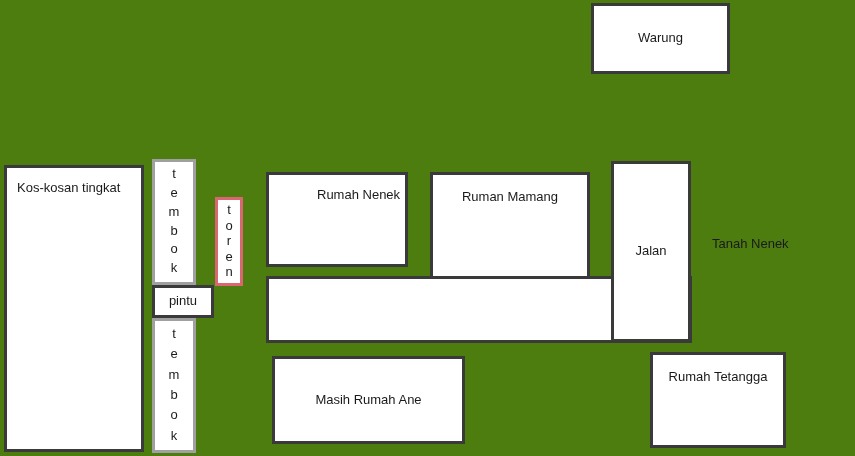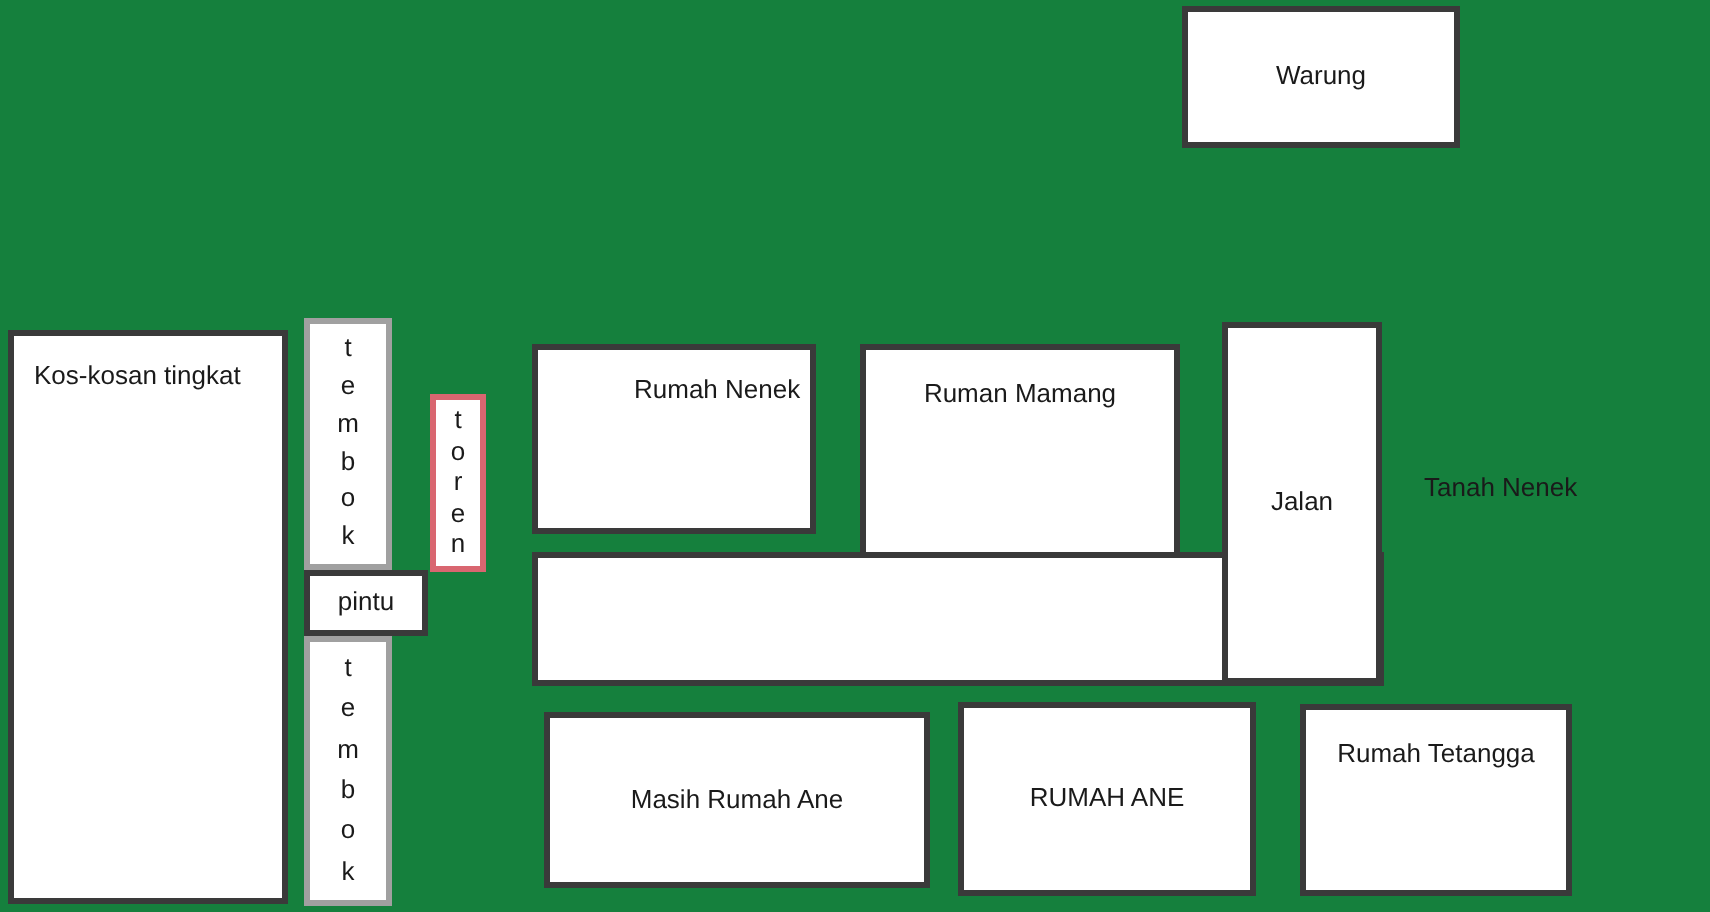--- a/index.html
+++ b/index.html
@@ -4,21 +4,21 @@
 <style>
   html, body {
     margin: 0;
     padding: 0;
     background: #ffffff;
   }
   #canvas {
     position: relative;
     width: 855px;
     height: 456px;
-    background: #15803d;
+    background: #4d7c0f;
     font-family: "Liberation Sans", sans-serif;
     overflow: hidden;
   }
   .box {
     position: absolute;
     box-sizing: border-box;
     background: #ffffff;
     border-style: solid;
     display: flex;
   }
@@ -132,23 +132,20 @@
   </div>
 
   <div class="box dark c-center" id="shape-halaman" style="left: 266px; top: 276px; width: 426px; height: 67px;">
     <span class="label"></span>
   </div>
 
   <div class="box dark c-center" id="shape-masih-rumah-ane" style="left: 272px; top: 356px; width: 193px; height: 88px;">
     <span class="label">Masih Rumah Ane</span>
   </div>
 
-  <div class="box dark c-center" id="shape-rumah-ane" style="left: 479px; top: 351px; width: 149px; height: 97px;">
-    <span class="label">RUMAH ANE</span>
-  </div>
 
   <div class="box dark c-topcenter" id="shape-rumah-tetangga" style="left: 650px; top: 352px; width: 136px; height: 96px;">
     <span class="label">Rumah Tetangga</span>
   </div>
 
   <div class="free-label" id="label-tanah-kosong" style="left: 712px; top: 236px;">Tanah Nenek</div>
 
 </div>
 
 </body></html>

